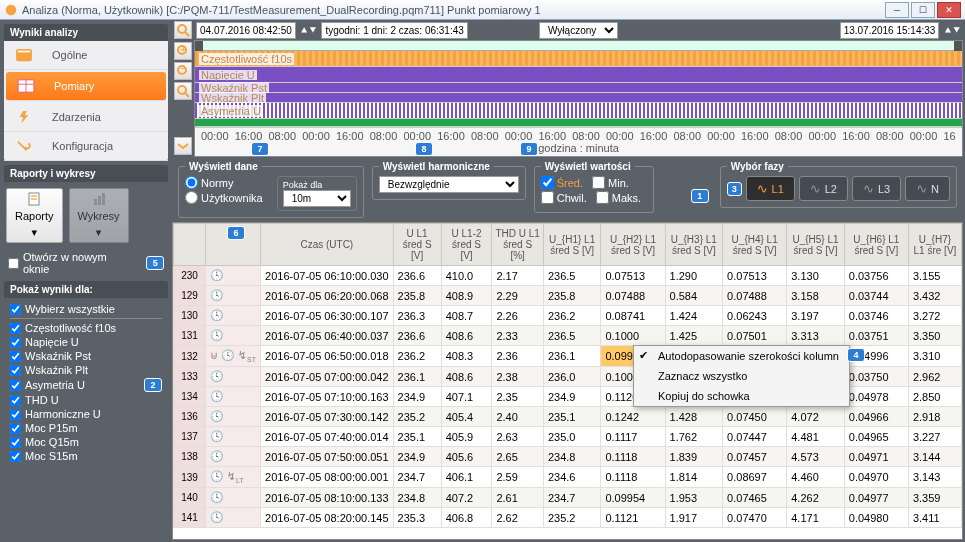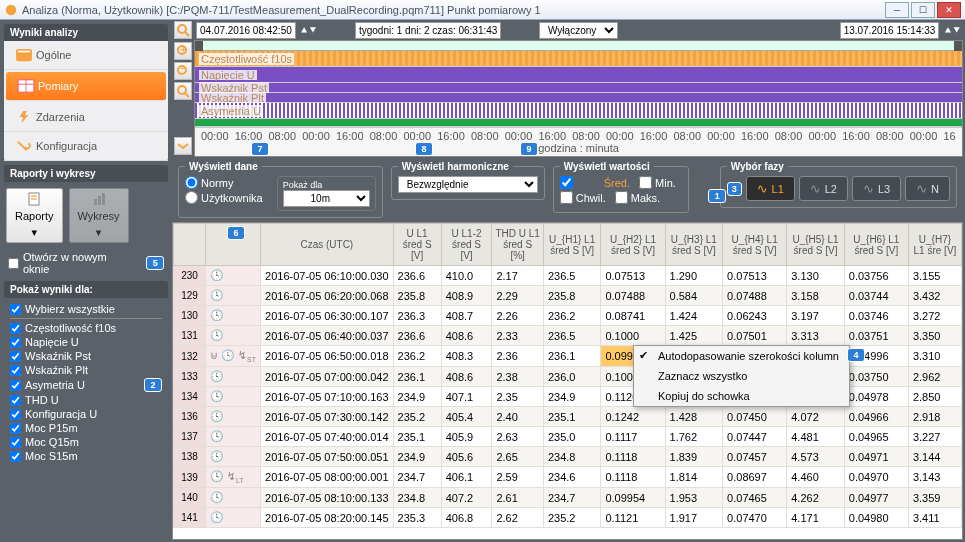--- a/index.html
+++ b/index.html
@@ -15,21 +15,21 @@
 
 
 .app { display: flex; height: 522px; }
 .left { width: 172px; background: #5a6168; display: flex; flex-direction: column; padding: 4px; gap: 4px; }
 .right { flex: 1; display: flex; flex-direction: column; background: #5a6168; padding: 0 2px 2px 0; }
 
 
 .panel-title { background: #484e54; color: #fff; font-weight: bold; padding: 3px 6px; border-radius: 3px 3px 0 0; font-size: 10px; }
 .panel-body { background: #efeff1; border-radius: 0 0 3px 3px; }
 
-.nav-item { display: flex; align-items: center; gap: 4px; padding: 7px 10px; color: #555; cursor: pointer; border-bottom: 1px solid #ddd; }
+.nav-item { display: flex; align-items: center; gap: 20px; padding: 7px 10px; color: #555; cursor: pointer; border-bottom: 1px solid #ddd; }
 .nav-item.active { background: linear-gradient(#ff9a3a,#ff7a1a); color: #fff; border-radius: 3px; margin: 2px; }
 .nav-icon { width: 18px; height: 14px; }
 
 
 .rap-body { background: #5a6168; padding: 4px 0; }
 .btn { display: inline-flex; align-items: center; gap: 4px; padding: 3px 8px; background: linear-gradient(#fdfdfd,#e5e5e5); border: 1px solid #aaa; border-radius: 2px; cursor: pointer; flex-direction: column; }
 .btn.disabled { opacity: .5; }
 
 
 .chk-list { padding: 4px 6px; }
@@ -207,21 +207,21 @@
             <span>Asymetria U</span>
             <span style="flex:1"></span>
             <span class="badge">2</span>
           </div>
         <div class="chk">
             <input type="checkbox" checked="" style="">
             <span>THD U</span>
           </div>
         <div class="chk">
             <input type="checkbox" checked="" style="">
-            <span>Konfiguracja U</span>
+            <span>Harmoniczne U</span>
           </div>
         <div class="chk">
             <input type="checkbox" checked="" style="">
             <span>Moc P15m</span>
           </div>
         <div class="chk">
             <input type="checkbox" checked="" style="">
             <span>Moc Q15m</span>
           </div>
         <div class="chk">
@@ -236,21 +236,21 @@
 
     <div class="time-row">
       <div class="tool-ico">
           <svg width="14" height="14" viewBox="0 0 14 14">
             <circle cx="6" cy="6" r="4" stroke="#f6a23e" fill="none" stroke-width="2"></circle>
             <line x1="9" y1="9" x2="13" y2="13" stroke="#f6a23e" stroke-width="2"></line>
           </svg>
         </div>
       <span class="time-in">04.07.2016 08:42:50</span>
       <span style="color:#fff">⯅⯆</span>
-      <div style="flex:1; text-align:center;"><span class="time-in">tygodni: 1 dni: 2 czas: 06:31:43</span></div>
+      <div style="flex:1; text-align:left;"><span class="time-in">tygodni: 1 dni: 2 czas: 06:31:43</span></div>
       <select class="select"><option>Wyłączony</option></select>
       <span style="flex:1"></span>
       <span class="time-in">13.07.2016 15:14:33</span>
       <span style="color:#fff">⯅⯆</span>
     </div>
 
     <div style="display:flex;">
       <div style="width:22px; display:flex; flex-direction:column; gap:2px; padding:2px;">
         <div class="tool-ico">
             <svg width="14" height="14" viewBox="0 0 14 14">
@@ -345,34 +345,34 @@
                 <input type="radio" checked="" style="">
                 <span>Normy</span>
               </label><br>
             <label class="radio">
                 <input type="radio" style="">
                 <span>Użytkownika</span>
               </label>
           </div>
           <div style="border:1px solid #777; border-radius:3px; padding:3px 5px;">
             <div style="font-size:9px;">Pokaż dla</div>
-            <select class="select" style="width:87px;text-align:center;"><option>10m</option></select>
+            <select class="select" style="width:68px;"><option>10m</option></select>
           </div>
         </div>
       </fieldset>
       <fieldset class="fgroup">
         <legend>Wyświetl harmoniczne</legend>
         <select class="select" style="width:140px;"><option>Bezwzględnie</option></select>
       </fieldset>
       <fieldset class="fgroup">
         <legend>Wyświetl wartości</legend>
         <div>
           <label class="cb">
               <input type="checkbox" checked="" style="">
-              <span style="color:#f6a23e;margin-left:28px;">Śred.</span>
+              <span style="color:#f6a23e;">Śred.</span>
             </label>
           <label class="cb">
               <input type="checkbox" style="">
               <span>Min.</span>
             </label>
         </div>
         <div>
           <label class="cb">
               <input type="checkbox" style="">
               <span>Chwil.</span>

